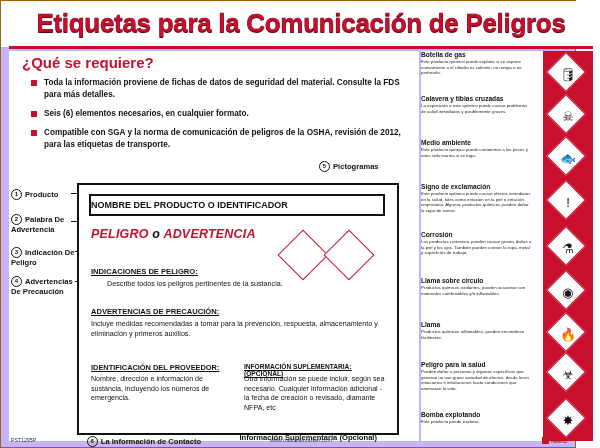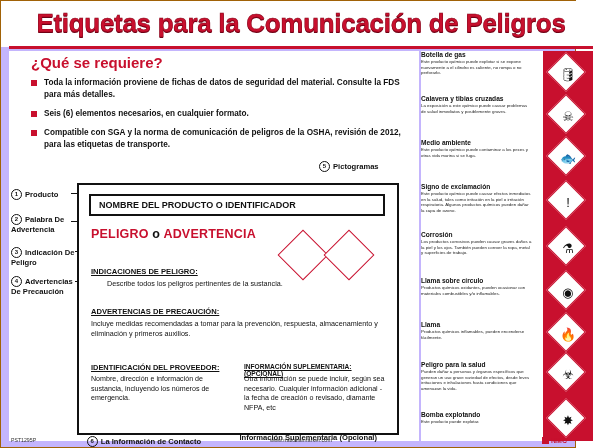--- a/index.html
+++ b/index.html
@@ -35,21 +35,21 @@
   }
   .hdr-rule{
     position:absolute;left:8px;top:45px;width:584px;height:3px;background:#c8102e;
   }
   
   .left-pane{
     position:absolute;left:8px;top:50px;width:410px;height:390px;
     background:#ffffff;
   }
   .q-title{
-    position:absolute;left:22px;top:3px;
+    position:absolute;left:13px;top:3px;
     font-size:15px;font-weight:bold;color:#c8102e;
   }
   .bullets{
     position:absolute;left:22px;top:26px;width:375px;
     font-size:8.2px;color:#111;line-height:1.45;
   }
   .bullets .b{
     position:relative;padding-left:13px;margin-bottom:7px;font-weight:bold;
   }
   .bullets .b:before{
@@ -57,25 +57,25 @@
   }
   
   .label-box{
     position:absolute;left:68px;top:132px;width:318px;height:248px;
     border:2px solid #111;background:#ffffff;
   }
   .prod-name{
     position:absolute;left:10px;top:9px;width:296px;height:22px;
     border:2px solid #111;
     font-size:9px;font-weight:bold;color:#111;
-    display:flex;align-items:center;padding-left:8px;box-sizing:border-box;
+    display:flex;align-items:center;padding-left:0;box-sizing:border-box;
   }
   .signal-word{
     position:absolute;left:12px;top:42px;
-    font-size:12.5px;font-weight:bold;color:#c8102e;letter-spacing:0.2px;
+    font-size:12.5px;font-weight:bold;color:#c8102e;letter-spacing:0.2px;font-style:italic;
   }
   .signal-word .o{color:#111;font-weight:bold;}
   .haz-head{
     position:absolute;left:12px;top:82px;font-size:7.6px;font-weight:bold;color:#111;
     text-decoration:underline;
   }
   .haz-body{
     position:absolute;left:28px;top:94px;width:200px;font-size:7.2px;color:#111;line-height:1.35;
   }
   .prec-head{

